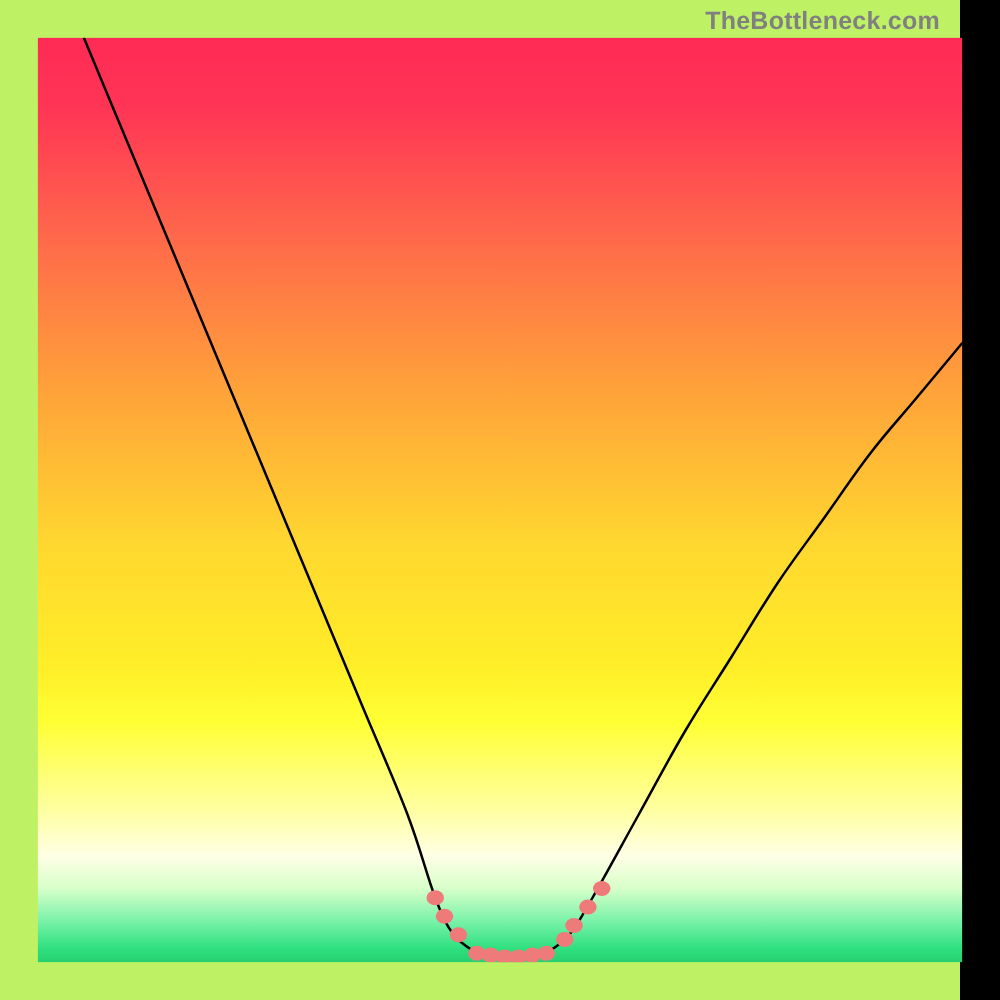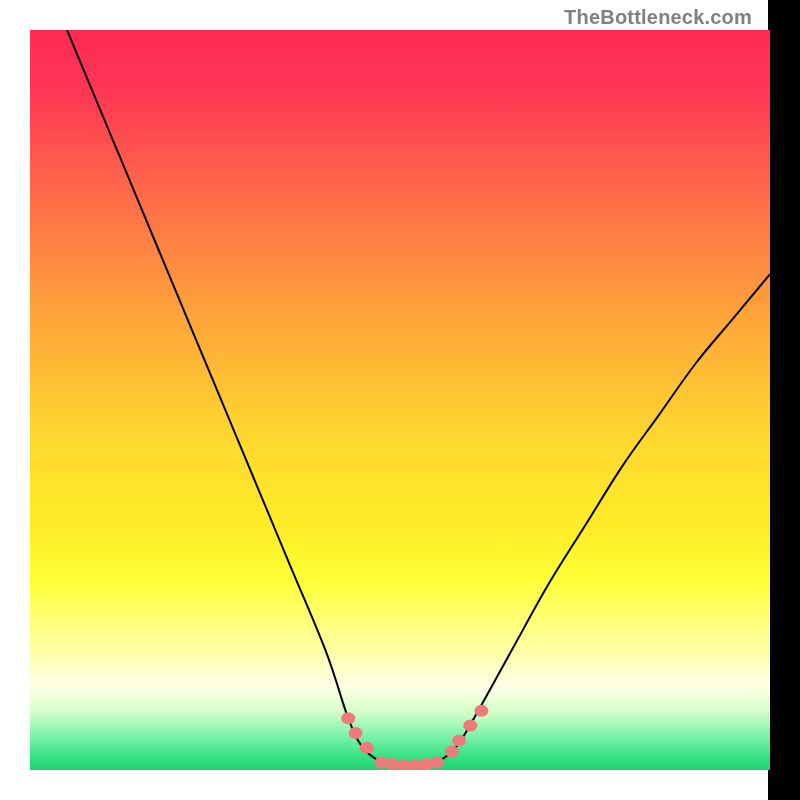--- a/index.html
+++ b/index.html
@@ -9,21 +9,21 @@
     height: 800px;
     background: #000;
     overflow: hidden;
   }
   .frame {
     position: absolute;
     left: 0;
     top: 0;
     width: 768px;
     height: 800px;
-    background: #ffffff;
+    background: #bef264;
   }
   .plot-area {
     position: absolute;
     left: 30px;
     top: 30px;
     width: 740px;
     height: 740px;
     overflow: hidden;
   }
   .gradient-bg {

